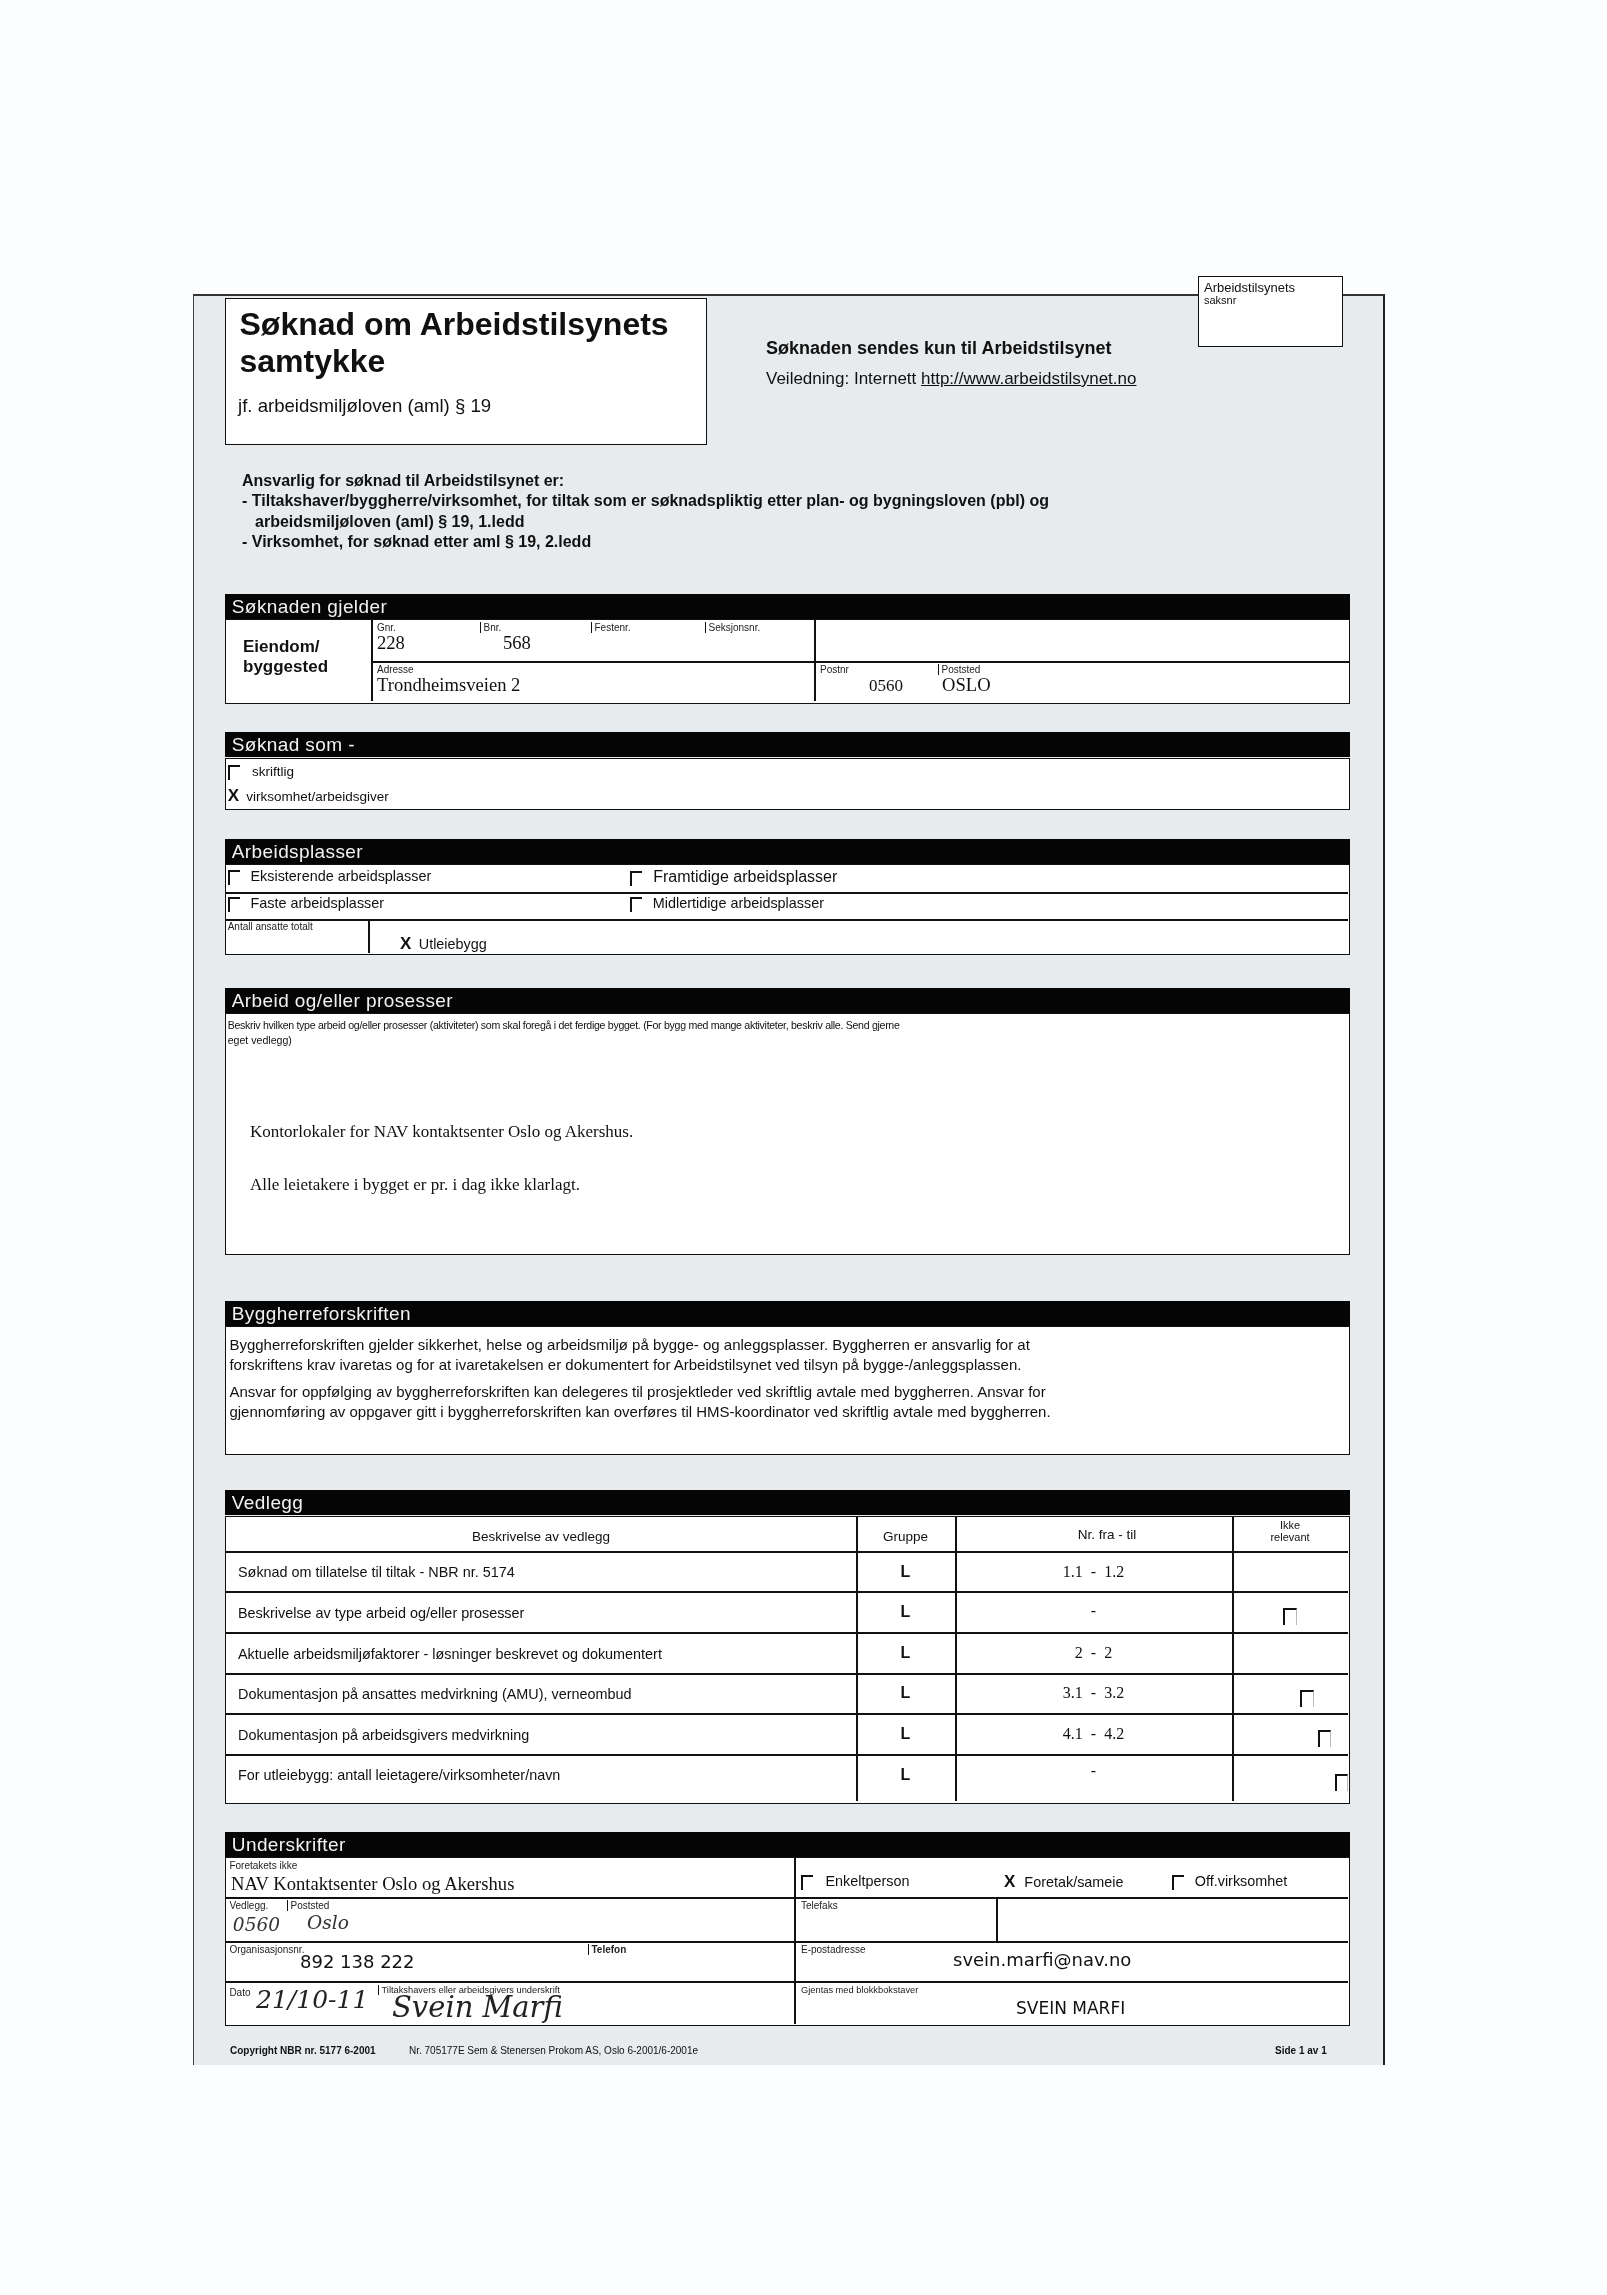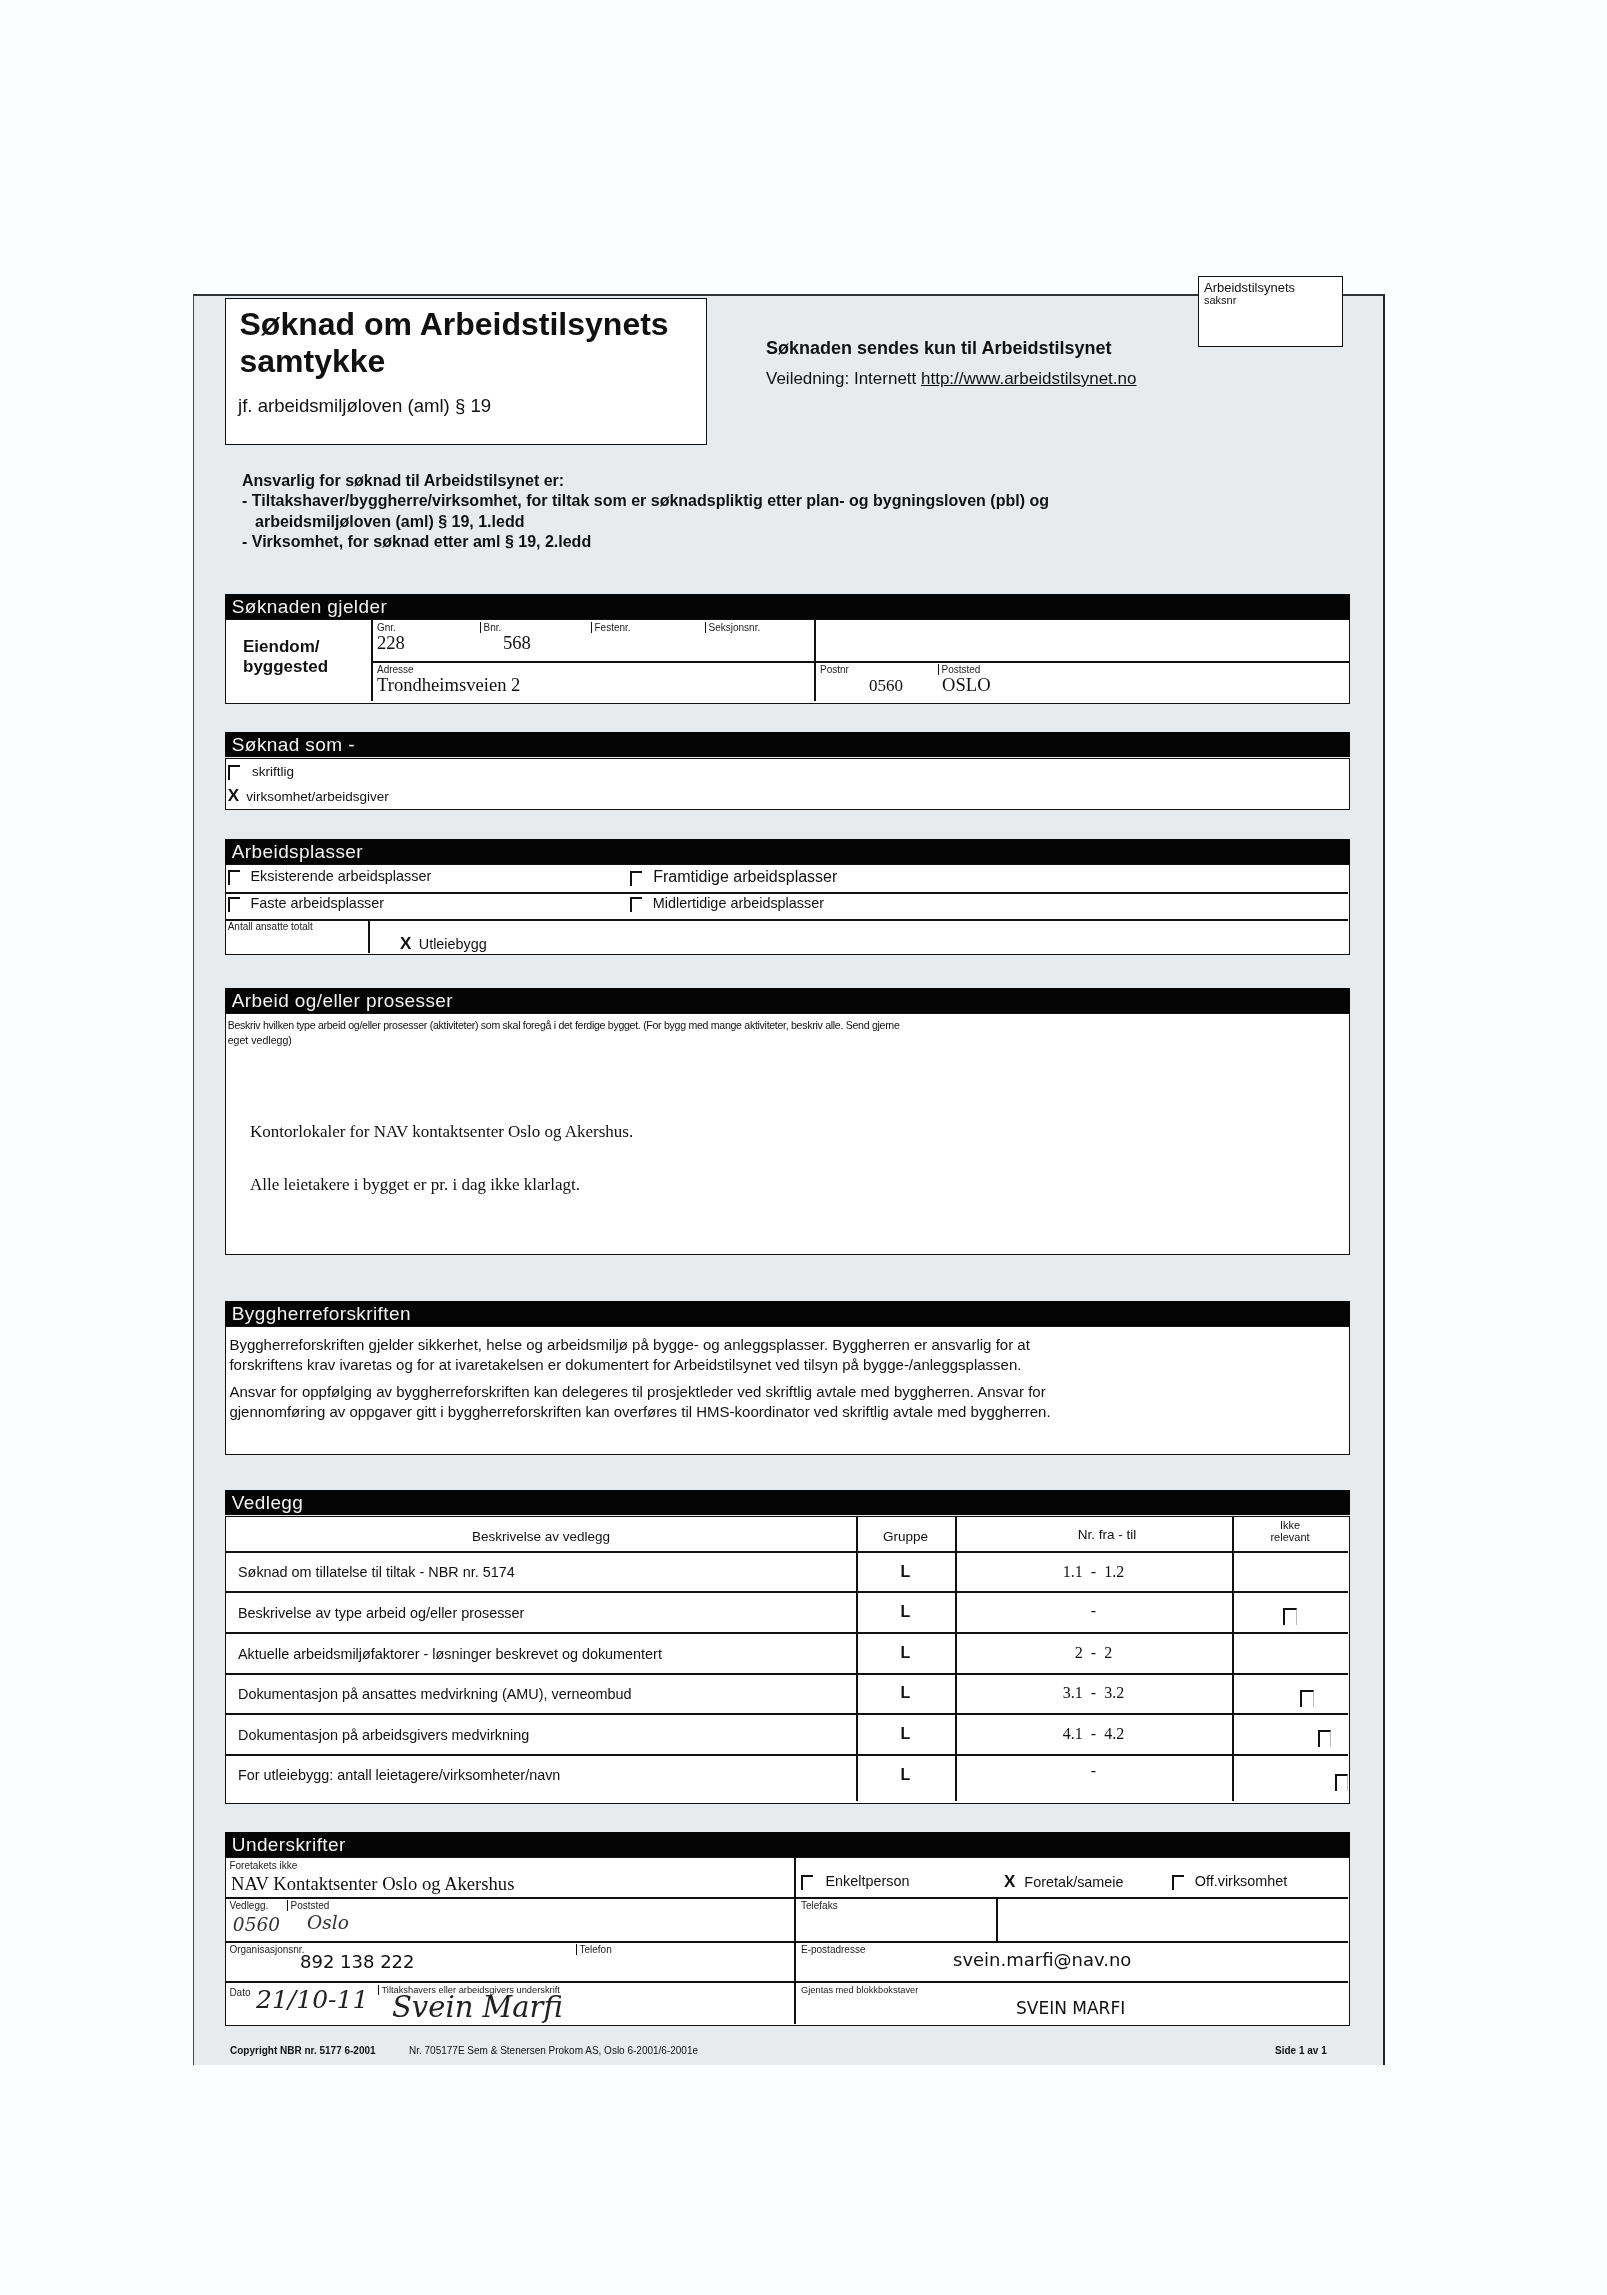--- a/index.html
+++ b/index.html
@@ -200,21 +200,21 @@
   </div>
 
   <div class="abs lbl" style="left:3.4px;top:42px;">Vedlegg.</div>
   <div class="abs hand" style="left:6.8px;top:56px;font-size:18.6px;">0560</div>
   <div class="abs lbl vtick" style="left:61px;top:42px;">Poststed</div>
   <div class="abs hand" style="left:81px;top:54px;font-size:18.6px;">Oslo</div>
   <div class="abs lbl" style="left:575px;top:42px;">Telefaks</div>
 
   <div class="abs lbl" style="left:3.4px;top:86px;">Organisasjonsnr.</div>
   <div class="abs typed" style="left:74px;top:93px;font-size:18px;">892 138 222</div>
-  <div class="abs lbl vtick" style="left:350px;top:86px;">Telefon</div>
+  <div class="abs lbl vtick" style="left:362px;top:86px;font-weight:bold;">Telefon</div>
   <div class="abs lbl" style="left:575px;top:86px;">E-postadresse</div>
   <div class="abs typed" style="left:727px;top:91px;font-size:18px;">svein.marfi@nav.no</div>
 
   <div class="abs lbl" style="left:3.4px;top:129px;">Dato</div>
   <div class="abs hand" style="left:30px;top:127px;font-size:25px;color:#222;">21/10-11</div>
   <div class="abs lbl vtick" style="left:152px;top:127px;font-size:9.3px;">Tiltakshavers eller arbeidsgivers underskrift</div>
   <div class="abs hand" style="left:166px;top:132px;font-size:29px;color:#222;">Svein Marfi</div>
   <div class="abs lbl" style="left:575px;top:127px;font-size:9.3px;">Gjentas med blokkbokstaver</div>
   <div class="abs typed" style="left:790px;top:140px;font-size:17px;">SVEIN MARFI</div>
 </div>

